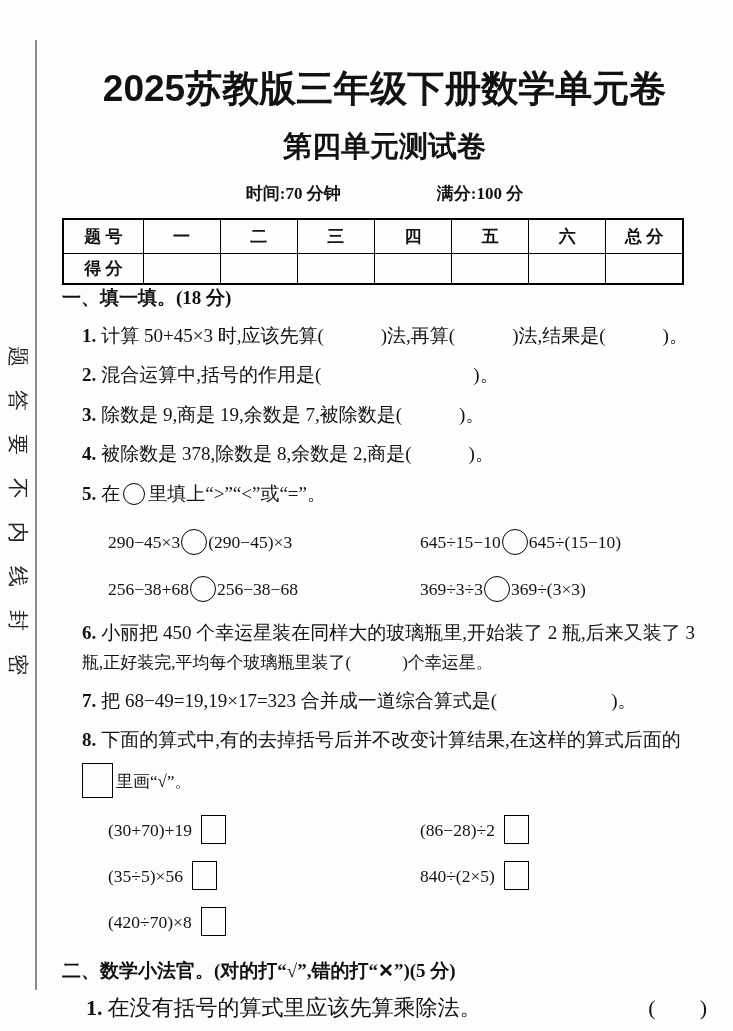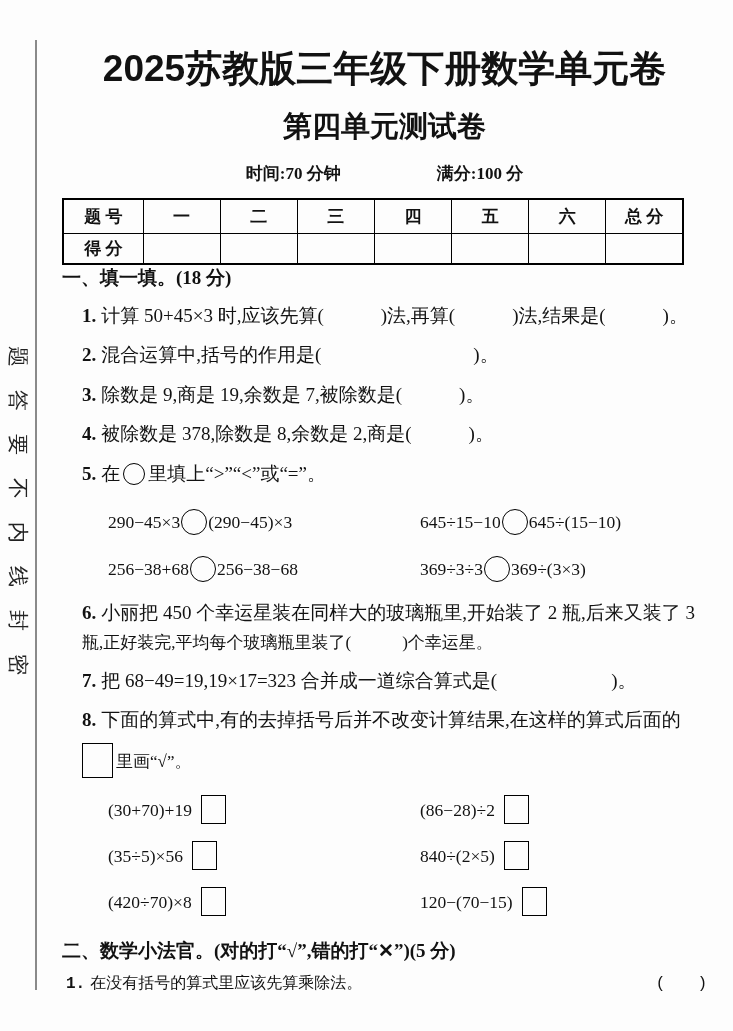--- a/index.html
+++ b/index.html
@@ -21,21 +21,21 @@
   .seal-text {
     position: absolute; left: 3px; top: 346px;
     width: 30px; display: flex; flex-direction: column;
     align-items: center; gap: 23px;
     font-size: 21px; color: #222;
     font-family: "Liberation Sans", sans-serif;
   }
   .seal-text span { display: block; transform: rotate(90deg); line-height: 1; }
 
   
-  .content { position: absolute; left: 62px; top: 44px; width: 645px; }
+  .content { position: absolute; left: 62px; top: 64px; width: 645px; }
 
   h1.title {
     margin: 0; text-align: center;
     font-family: "Liberation Sans", sans-serif;
     font-weight: bold; font-size: 37px; letter-spacing: 0px;
     white-space: nowrap;
   }
   h2.subtitle {
     margin: 13px 0 2px; text-align: center;
     font-family: "Liberation Sans", sans-serif;
@@ -84,21 +84,21 @@
     display: inline-block; width: 25px; height: 29px;
     border: 1.2px solid #000; vertical-align: -8px; margin-left: 9px;
     background: #fdfdfd;
   }
   .sqbox.lead { width: 31px; height: 35px; vertical-align: -11px; margin: 0 3px 0 0; }
 
   .pair-row { display: flex; margin: 21px 0 0 46px; font-size: 17.5px; align-items: center; }
   .pair-row .left { width: 312px; }
   .expr { white-space: nowrap; }
 
-  .judge-row { display: flex; margin: 9px 0 0 4px; font-size: 16px; font-family: Liberation Mono, monospace; }
+  .judge-row { display: flex; margin: 9px 0 0 24px; font-size: 22px; }
   .judge-row .jtext { flex: 1; }
   .judge-row .jblank { white-space: pre; }
 </style>
 </head>
 <body>
 
 <div class="seal-line"></div>
 <div class="seal-text">
   <span>题</span>
   <span>答</span>
@@ -220,23 +220,20 @@
     </div>
     <div class="right">
       <span class="expr">840÷(2×5)</span><span class="sqbox"></span>
     </div>
   </div>
 
   <div class="pair-row" style="margin-top:17px;">
     <div class="left">
       <span class="expr">(420÷70)×8</span><span class="sqbox"></span>
     </div>
-    <div class="right">
-      <span class="expr">120−(70−15)</span><span class="sqbox"></span>
-    </div>
   </div>
 
   <div class="sec-head" style="margin-top:22px;">
     <span>二、数学小法官。</span><span class="pts">(对的打“√”,错的打“✕”)(5 分)</span>
   </div>
 
   <div class="judge-row">
     <div class="jtext">
       <span class="qnum">1.</span><span>在没有括号的算式里应该先算乘除法。</span>
     </div>

